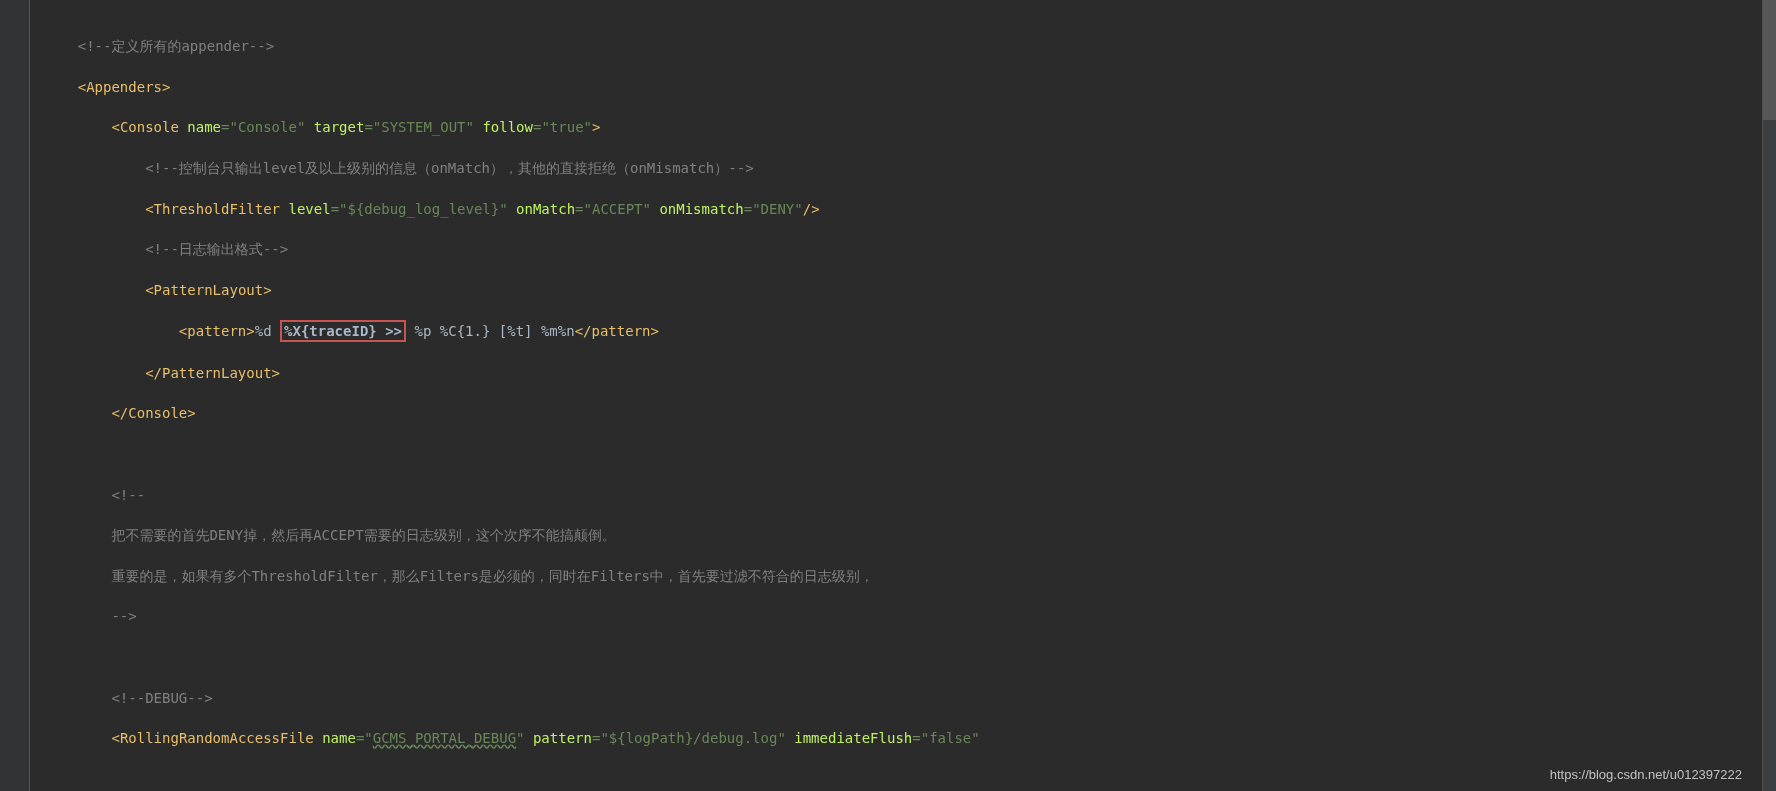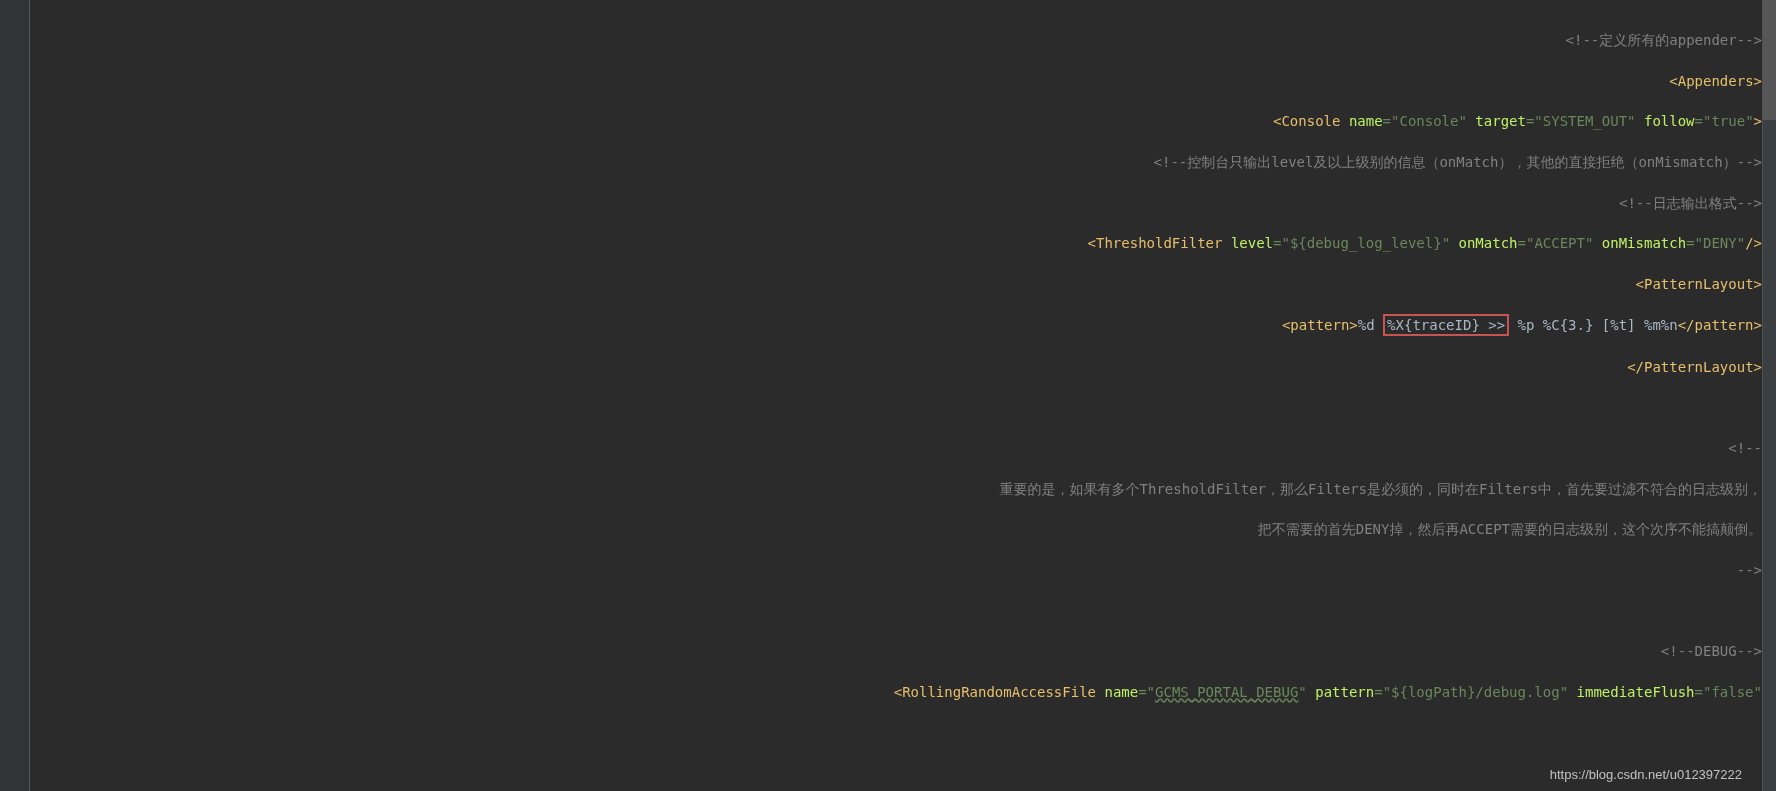--- a/index.html
+++ b/index.html
@@ -14,26 +14,25 @@
     overflow: hidden;
   }
   .gutter {
     width: 30px;
     background: #313335;
     border-right: 1px solid #555;
     flex-shrink: 0;
   }
   .editor {
     flex: 1;
-    padding: 10px 0 0 14px;
+    padding: 16px 0 0 14px;
     line-height: 20.3px;
     white-space: pre;
     position: relative;
     overflow: hidden;
-    text-align: right;
   }
   .scrollbar {
     width: 14px;
     background: #3c3f41;
     border-left: 1px solid #515151;
     position: relative;
   }
   .scroll-thumb {
     position: absolute;
     top: 0;
@@ -46,20 +45,21 @@
   .a { color: #bef264; }      
   .v { color: #6a8759; }      
   .p { color: #e8bf6a; }      
   .tx { color: #a9b7c6; }     
   .wav { text-decoration: underline; text-decoration-style: wavy; text-decoration-color: #6a8759; }
   .hlbox {
     border: 2px solid #c75450;
     padding: 0 2px;
     display: inline-block;
     line-height: 18px;
+    font-weight: bold;
   }
   .watermark {
     position: absolute;
     right: 20px;
     bottom: 6px;
     color: #dcdcdc;
     font-family: sans-serif;
     font-size: 13px;
     opacity: 0.85;
     margin-left: 36px;
@@ -69,29 +69,30 @@
 </head>
 <body>
 
 <div class="gutter"></div>
 
 <div class="editor">
 <span class="line">    <span class="c">&lt;!--定义所有的appender--&gt;</span></span>
 <span class="line">    <span class="p">&lt;</span><span class="t">Appenders</span><span class="p">&gt;</span></span>
 <span class="line">        <span class="p">&lt;</span><span class="t">Console</span> <span class="a">name</span><span class="v">="<span>Console</span>"</span> <span class="a">target</span><span class="v">="<span>SYSTEM_OUT</span>"</span> <span class="a">follow</span><span class="v">="<span>true</span>"</span><span class="p">&gt;</span></span>
 <span class="line">            <span class="c">&lt;!--控制台只输出level及以上级别的信息（onMatch），其他的直接拒绝（onMismatch）--&gt;</span></span>
+<span class="line">            <span class="p">&lt;</span><span class="t">ThresholdFilter</span> <span class="a">level</span><span class="v">="<span>${debug_log_level}</span>"</span> <span class="a">onMatch</span><span class="v">="<span>ACCEPT</span>"</span> <span class="a">onMismatch</span><span class="v">="<span>DENY</span>"</span><span class="p">/&gt;</span></span>
 <span class="line">            <span class="c">&lt;!--日志输出格式--&gt;</span></span>
-<span class="line">            <span class="p">&lt;</span><span class="t">ThresholdFilter</span> <span class="a">level</span><span class="v">="<span>${debug_log_level}</span>"</span> <span class="a">onMatch</span><span class="v">="<span>ACCEPT</span>"</span> <span class="a">onMismatch</span><span class="v">="<span>DENY</span>"</span><span class="p">/&gt;</span></span>
 <span class="line">            <span class="p">&lt;</span><span class="t">PatternLayout</span><span class="p">&gt;</span></span>
-<span class="line">                <span class="p">&lt;</span><span class="t">pattern</span><span class="p">&gt;</span><span class="tx">%d </span><span class="hlbox"><span class="tx">%X{traceID} &gt;&gt;</span></span><span class="tx"> %p %C{3.} [%t] %m%n</span><span class="p">&lt;/</span><span class="t">pattern</span><span class="p">&gt;</span></span>
+<span class="line">                <span class="p">&lt;</span><span class="t">pattern</span><span class="p">&gt;</span><span class="tx">%d </span><span class="hlbox"><span class="tx">%X{traceID} &gt;&gt;</span></span><span class="tx"> %p %C{1.} [%t] %m%n</span><span class="p">&lt;/</span><span class="t">pattern</span><span class="p">&gt;</span></span>
 <span class="line">            <span class="p">&lt;/</span><span class="t">PatternLayout</span><span class="p">&gt;</span></span>
+<span class="line">        <span class="p">&lt;/</span><span class="t">Console</span><span class="p">&gt;</span></span>
 <span class="line"> </span>
 <span class="line">        <span class="c">&lt;!--</span></span>
+<span class="line">        <span class="c">把不需要的首先DENY掉，然后再ACCEPT需要的日志级别，这个次序不能搞颠倒。</span></span>
 <span class="line">        <span class="c">重要的是，如果有多个ThresholdFilter，那么Filters是必须的，同时在Filters中，首先要过滤不符合的日志级别，</span></span>
-<span class="line">        <span class="c">把不需要的首先DENY掉，然后再ACCEPT需要的日志级别，这个次序不能搞颠倒。</span></span>
 <span class="line">        <span class="c">--&gt;</span></span>
 <span class="line"> </span>
 <span class="line">        <span class="c">&lt;!--DEBUG--&gt;</span></span>
 <span class="line">        <span class="p">&lt;</span><span class="t">RollingRandomAccessFile</span> <span class="a">name</span><span class="v">="<span class="wav">GCMS_PORTAL_DEBUG</span>"</span> <span class="a">pattern</span><span class="v">="<span>${logPath}/debug.log</span>"</span> <span class="a">immediateFlush</span><span class="v">="<span>false</span>"</span></span>
 
 
 
 
 
 

